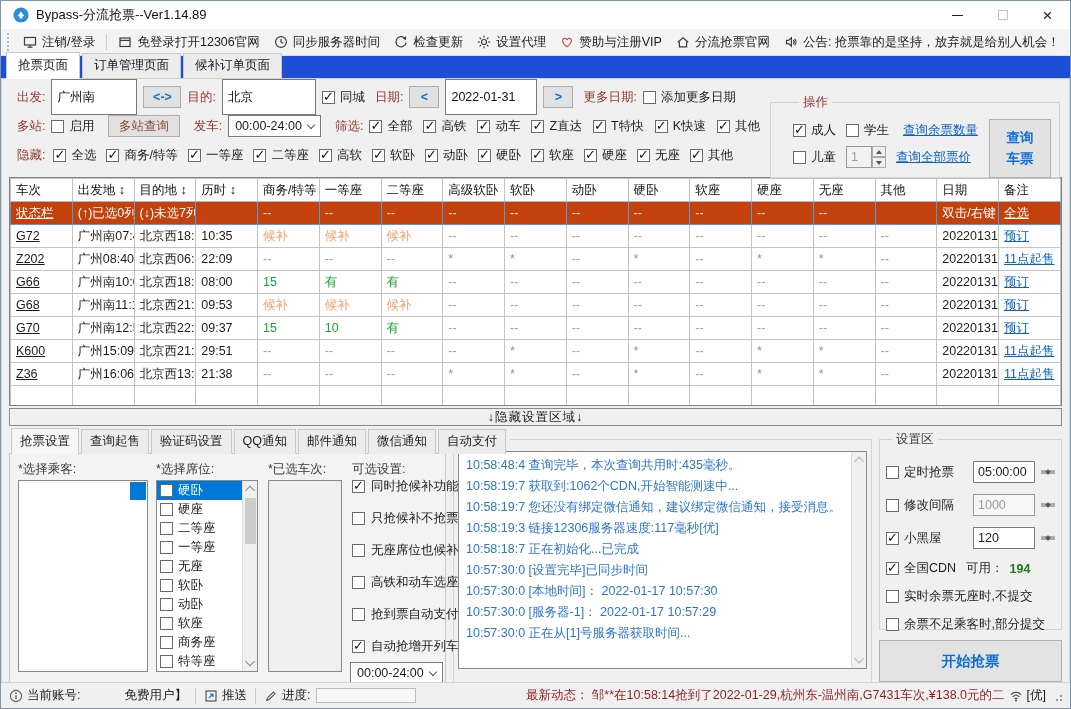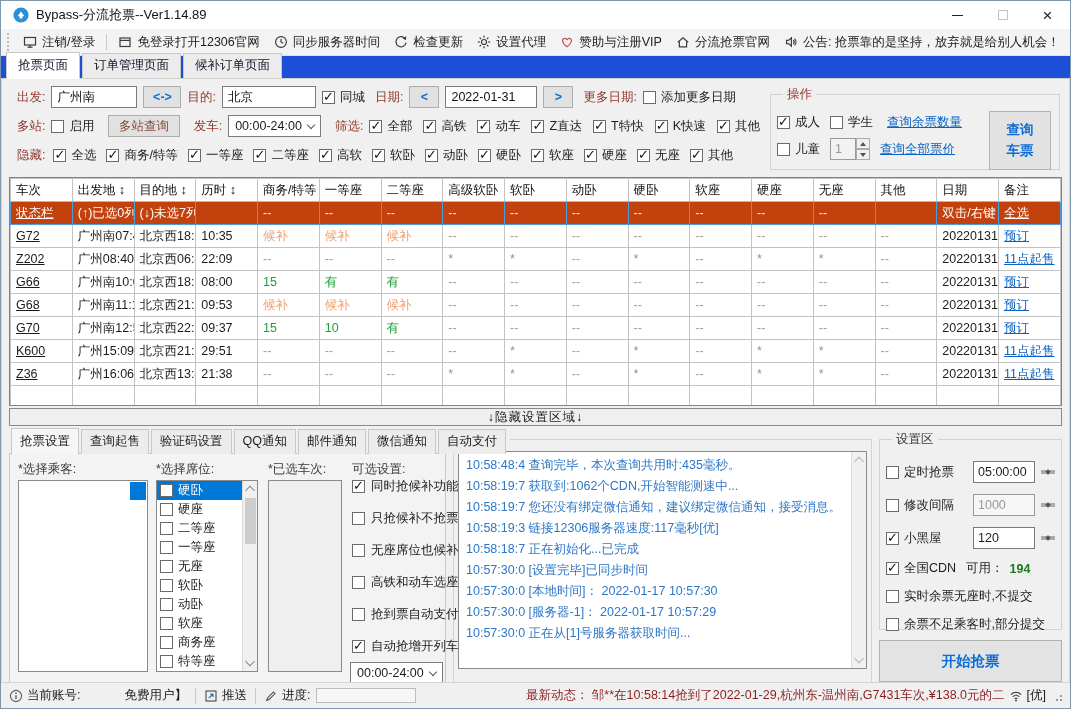--- a/index.html
+++ b/index.html
@@ -27,35 +27,35 @@
   .ptab{padding:3px 11px 4px;border:1px solid #c8c8c8;border-bottom:none;background:#ececec;margin-right:2px;color:#14142a}
   .ptab.active{background:#fff;padding-top:4px;position:relative;top:1px;border-bottom:1px solid #fff}
   
   .content{flex:1;background:#f0f0f0;padding:0 7px;border-left:1px solid #d7d7d7;border-right:1px solid #d7d7d7;overflow:hidden}
   
   .form-area{position:relative;height:89px;margin-top:2px}
   .f-rows{padding-right:296px}
   .f-row{display:flex;align-items:center;height:22px;margin:7px 0 0 8px;white-space:nowrap}
   .f-row>*{margin-right:6px}
   .flabel{color:#92362a;flex:none}
-  .tinput{height:22px;border:1px solid #7a7a7a;background:#fff;font:inherit;padding:3px 5px;color:#111}
+  .tinput{height:22px;border:1px solid #7a7a7a;background:#fff;font:inherit;padding:17px 5px;color:#111}
   .w86{width:86px}.w96{width:94px}.w90{width:92px}
   .nbtn{width:30px;height:22px;background:#e1e1e1;border:1px solid #adadad;color:#0a6cd6;display:inline-flex;align-items:center;justify-content:center;font-weight:bold}
   .swap{width:38px}
   .gbtn{height:22px;background:#e1e1e1;border:1px solid #adadad;display:inline-flex;align-items:center;justify-content:center}
   .multi-btn{width:84px;color:#8b4a3a}
   .cbrow{display:inline-flex;align-items:center;gap:5px;white-space:nowrap}
   .cb{display:inline-block;width:13px;height:13px;background:#fff;border:1px solid #6a6a6a;position:relative;vertical-align:middle;flex:none}
   .cb.on::after{content:"✓";position:absolute;left:0px;top:-3px;font-size:13px;font-weight:bold;color:#101010}
   .combo{display:inline-flex;align-items:center;background:#fff;border:1px solid #7a7a7a;height:22px;padding:0 6px;gap:6px}
   .combo .chev{width:6px;height:6px;border-right:1.4px solid #555;border-bottom:1.4px solid #555;transform:rotate(45deg);margin:-3px 0 0 auto}
   .w100{width:100px}
   fieldset{border:1px solid #d2d2d2;background:#f0f0f0}
   legend{padding:0 4px;font-size:12.5px;color:#3a3a3a;margin-left:6px}
-  .op-box{position:absolute;right:2px;top:0;width:290px;height:84px;padding:4px 6px}
+  .op-box{position:absolute;right:2px;top:8px;width:290px;height:84px;padding:4px 22px}
   .op-row{display:flex;align-items:center;height:24px;margin-top:3px;gap:10px}
   .lnk{color:#0b62c4;text-decoration:underline;white-space:nowrap}
   .stepper{display:inline-flex;align-items:stretch}
   .step-val{width:26px;height:22px;border:1px solid #9a9a9a;background:#f2f2f2;color:#9a9a9a;display:inline-flex;align-items:center;padding:0 4px}
   .spin{display:inline-flex;flex-direction:column;width:14px}
   .sp-b{flex:1;background:#f0f0f0;border:1px solid #ababab;position:relative}
   .sp-b i{position:absolute;left:50%;top:50%;transform:translate(-50%,-50%);border-left:3px solid transparent;border-right:3px solid transparent}
   .sp-b.up i{border-bottom:4px solid #555}
   .sp-b.dn i{border-top:4px solid #555}
   .query-btn{position:absolute;right:8px;top:8px;width:62px;height:59px;background:#e2e2e2;border:1px solid #b3b3b3;color:#0a6cd6;font-weight:bold;font-size:13.5px;display:flex;flex-direction:column;align-items:center;justify-content:center;line-height:1.55}

